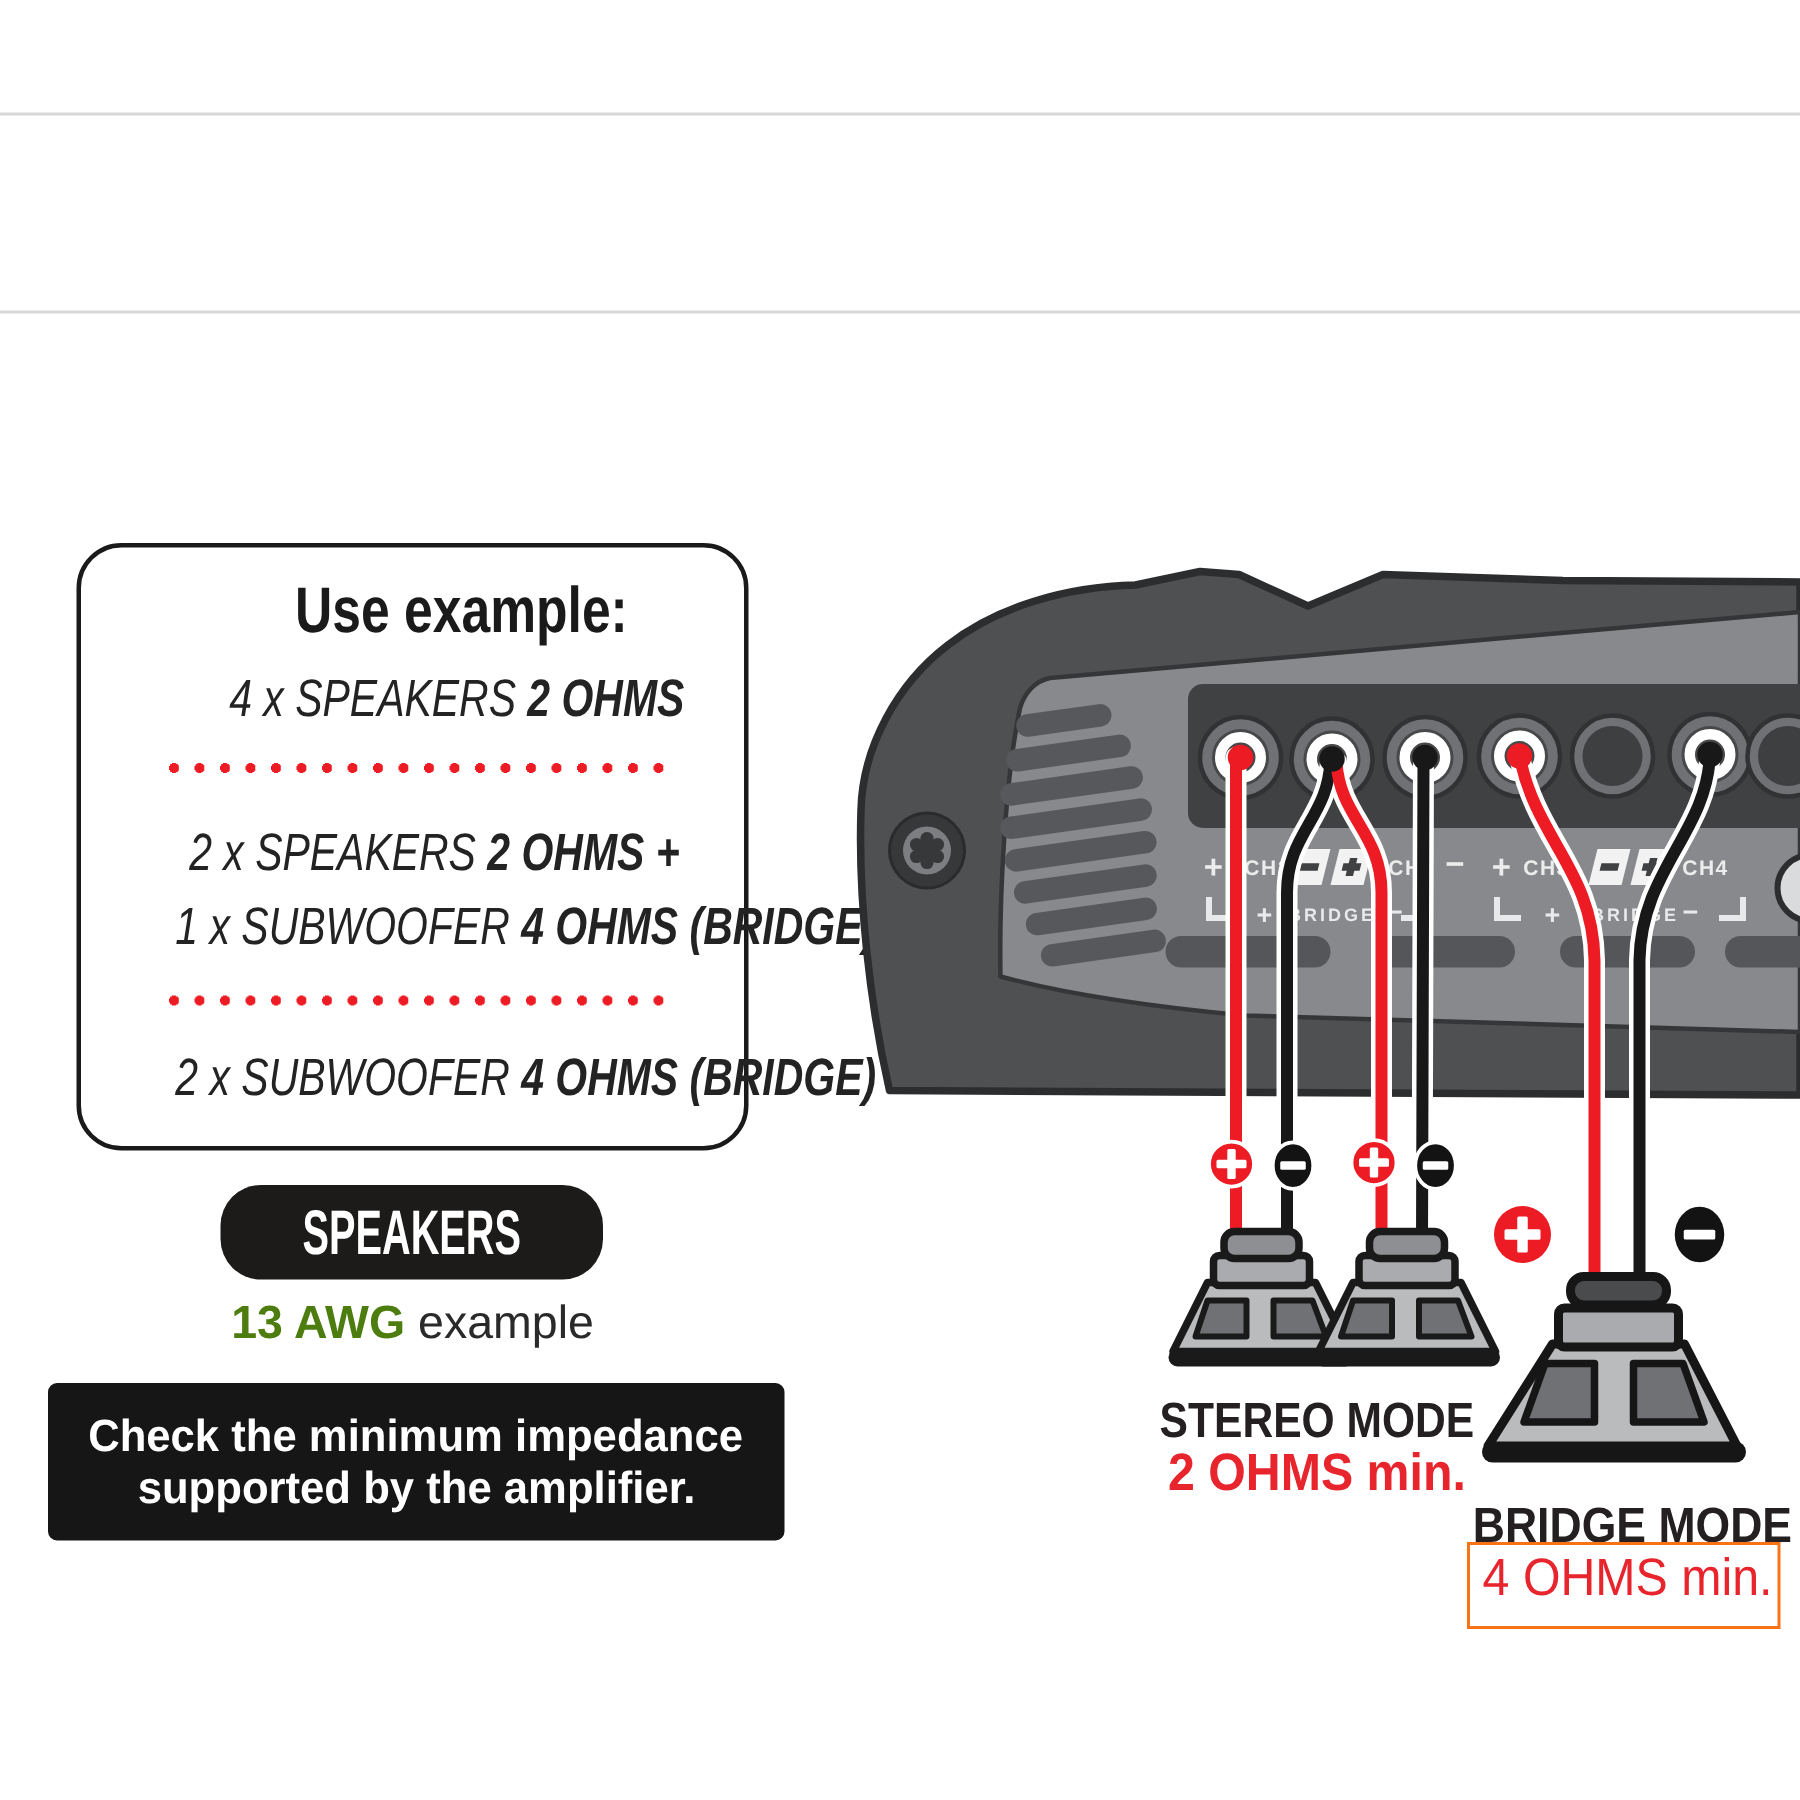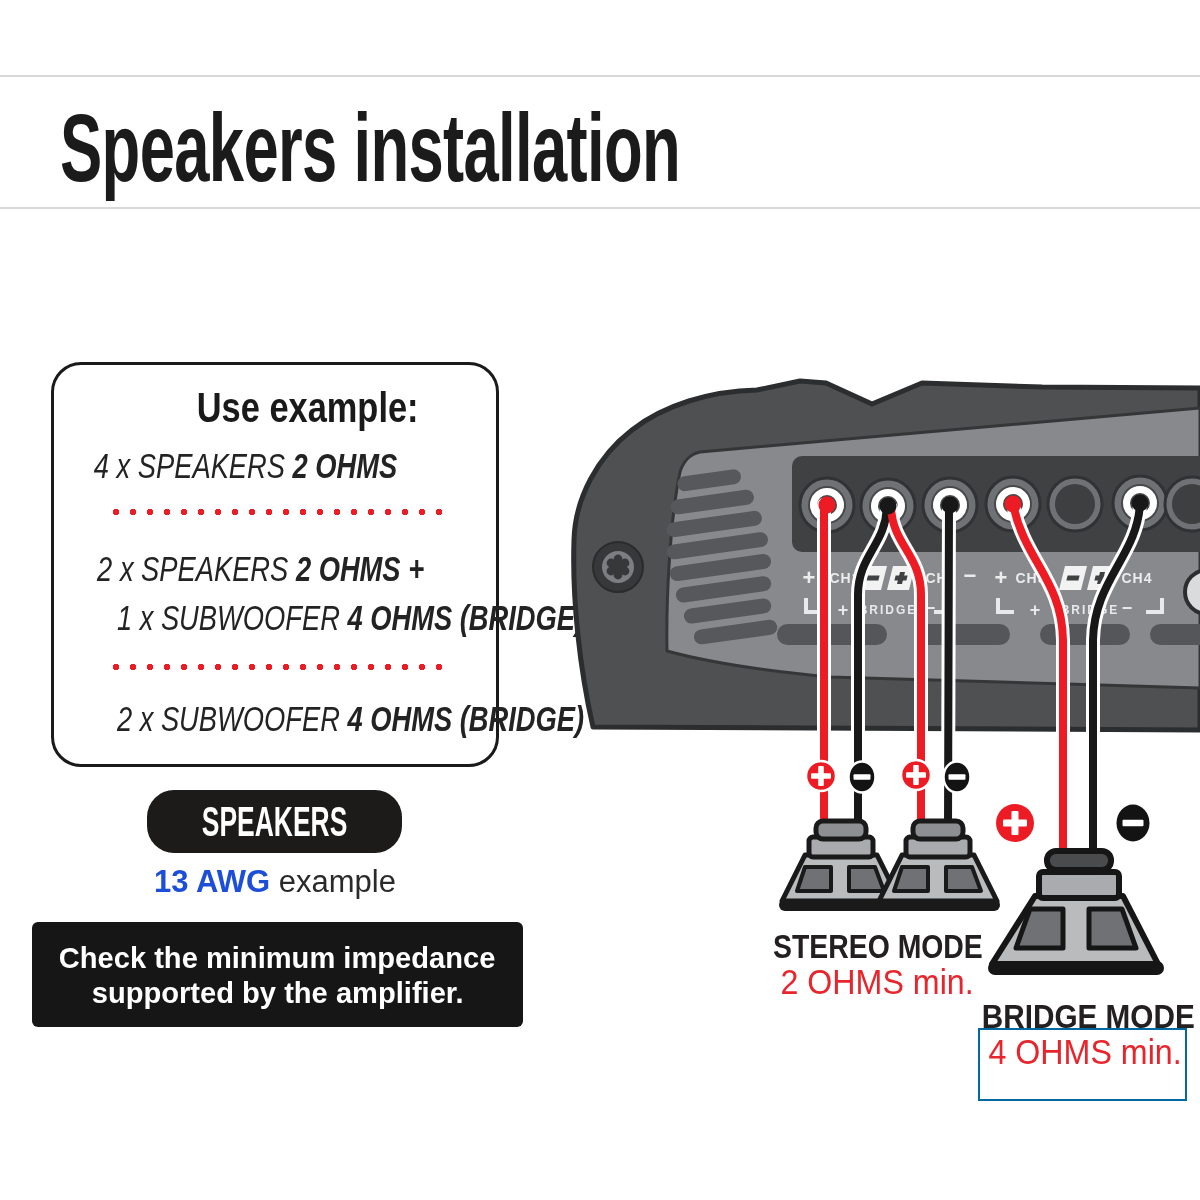--- a/index.html
+++ b/index.html
@@ -11,67 +11,66 @@
   .page-title{position:absolute;left:60px;top:100px;margin:0;font-size:96px;font-weight:700;
               color:#1b1b1b;line-height:1;white-space:nowrap;}
   .page-title .cond{display:inline-block;transform:scaleX(0.66);transform-origin:left center;letter-spacing:-1px;}
 
   
   .use-box{position:absolute;left:51px;top:362px;width:448px;height:405px;border:3px solid #1a1a1a;
            border-radius:30px;background:#fff;box-sizing:border-box;}
   .use-heading{position:absolute;left:51px;top:383px;width:448px;text-align:center;font-size:43px;
                font-weight:700;color:#1a1a1a;white-space:nowrap;padding-left:33px;}
   .use-heading .cond{display:inline-block;transform:scaleX(0.80);}
-  .use-line{position:absolute;left:51px;width:448px;text-align:left;font-size:35px;font-style:italic;
+  .use-line{position:absolute;left:51px;width:448px;text-align:right;font-size:35px;font-style:italic;
             color:#232323;white-space:nowrap;}
   .use-line .cond{display:inline-block;transform:scaleX(0.78);}
   .use-line .b{font-weight:700;}
   .u1{top:446px;} .u2{top:549px;} .u3{top:598px;} .u4{top:699px;}
   .dots{position:absolute;left:112px;width:332px;height:8px;
         background-image:radial-gradient(circle 3.4px at 4px 4px,#ed1c24 97%,rgba(255,255,255,0) 100%);
         background-size:17px 8px;background-repeat:repeat-x;}
   .d1{top:508px;} .d2{top:663px;}
 
   
   .speakers-badge{position:absolute;left:147px;top:790px;width:255px;height:63px;background:#1c1b1a;
                   border-radius:27px;display:flex;align-items:center;justify-content:center;}
   .speakers-badge .txt{color:#ffffff;font-size:42px;font-weight:700;transform:scaleX(0.63);white-space:nowrap;}
   .cables{position:absolute;left:51px;top:864px;width:448px;text-align:center;font-size:31px;color:#2a2a2a;}
-  .cables .b{font-weight:700;color:#1d4ed8;}
+  .cables .b{font-weight:700;color:#4d7c0f;}
 
   
   .warning-box{position:absolute;left:32px;top:922px;width:491px;height:105px;background:#161616;
                border-radius:6px;display:flex;flex-direction:column;align-items:center;justify-content:center;}
   .warning-box .wline{color:#ffffff;font-size:30px;font-weight:700;line-height:35px;white-space:nowrap;
                       transform:scaleX(0.97);}
 
   
   .amp-scene{position:absolute;left:555px;top:355px;width:645px;height:690px;}
 
   
-  .cap{position:absolute;text-align:center;white-space:nowrap;}
+  .cap{position:absolute;text-align:center;white-space:nowrap;font-weight:bold;}
   .cap .cond{display:inline-block;}
   .stereo-title{left:735px;top:928px;width:285px;font-size:33px;font-weight:700;color:#242021;}
   .stereo-title .cond{transform:scaleX(0.86);}
   .stereo-sub{left:735px;top:962px;width:285px;font-size:35px;color:#e8242c;}
   .stereo-sub .cond{transform:scaleX(0.92);}
   .bridge-title{left:946px;top:998px;width:285px;font-size:33px;font-weight:700;color:#242021;}
   .bridge-title .cond{transform:scaleX(0.90);}
-  .bridge-sub-box{position:absolute;left:978px;top:1028px;width:209px;height:73px;background:#ffffff;
-                  border:2px solid #0369a1;box-sizing:border-box;text-align:left;}
+  .bridge-sub-box{position:absolute;left:978px;top:1028px;width:209px;height:58px;background:#ffffff;
+                  border:2px solid #f97316;box-sizing:border-box;text-align:left;}
   .bridge-sub-box .sub{margin-top:2px;font-size:35px;color:#e8242c;white-space:nowrap;
                        display:inline-block;transform:scaleX(0.92);}
 </style>
 </head>
 <body>
 
 <div class="canvas">
 
   <div class="hr hr-top"></div>
-  <h1 class="page-title"><span class="cond">Speakers installation</span></h1>
   <div class="hr hr-2"></div>
 
   <div class="use-box"></div>
   <div class="use-heading"><span class="cond">Use example:</span></div>
   <div class="use-line u1"><span class="cond"><span class="n">4 x SPEAKERS </span><span class="b">2 OHMS</span></span></div>
   <div class="dots d1"></div>
   <div class="use-line u2"><span class="cond"><span class="n">2 x SPEAKERS </span><span class="b">2 OHMS +</span></span></div>
   <div class="use-line u3"><span class="cond"><span class="n">1 x SUBWOOFER </span><span class="b">4 OHMS (BRIDGE)</span></span></div>
   <div class="dots d2"></div>
   <div class="use-line u4"><span class="cond"><span class="n">2 x SUBWOOFER </span><span class="b">4 OHMS (BRIDGE)</span></span></div>

